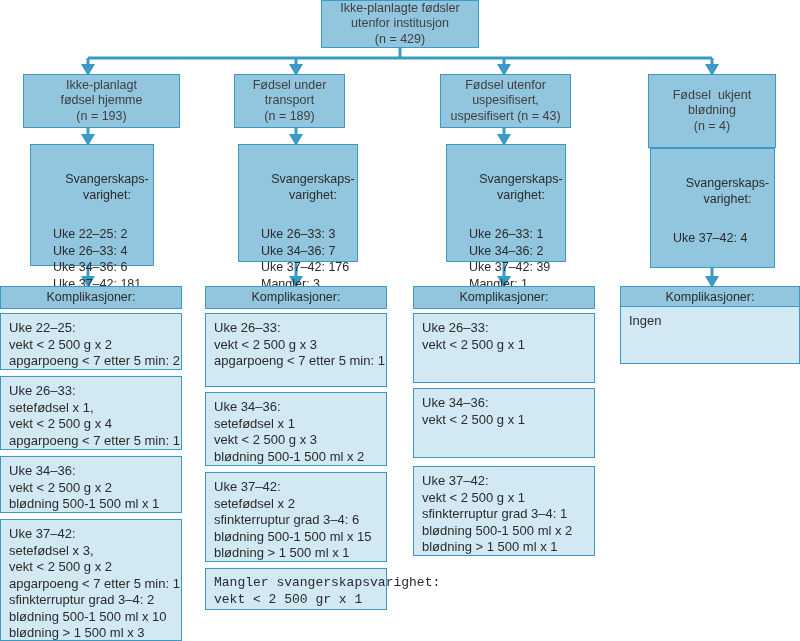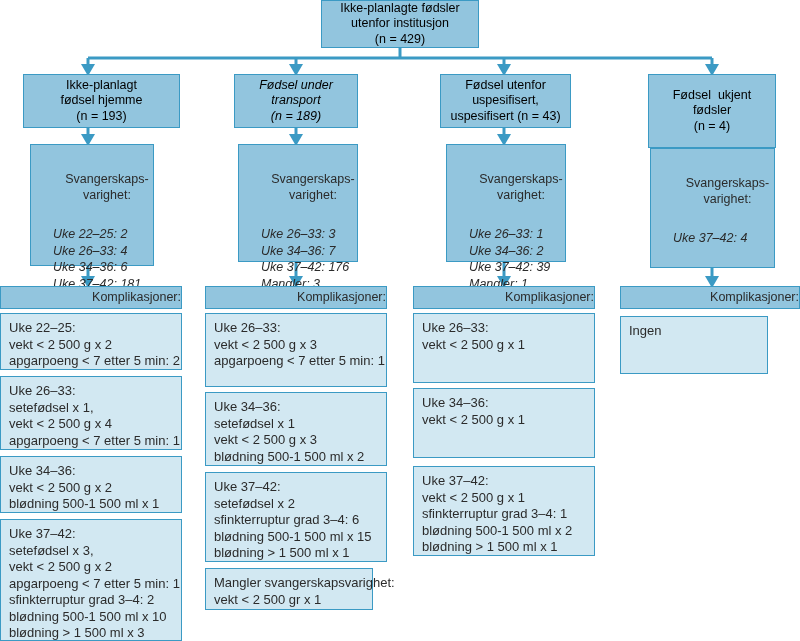--- a/index.html
+++ b/index.html
@@ -25,21 +25,21 @@
     top: 0;
     width: 800px;
     height: 641px;
     pointer-events: none;
   }
   .node {
     position: absolute;
     box-sizing: border-box;
     background: #92c5de;
     border: 1px solid #3b9ac4;
-    color: #000000;
+    color: #404040;
     font-size: 12.5px;
     line-height: 15.5px;
   }
   .node.centered {
     text-align: center;
     display: flex;
     flex-direction: column;
     align-items: center;
     justify-content: center;
   }
@@ -53,29 +53,28 @@
     line-height: 16.5px;
     padding: 9px 0 6px 9px;
   }
   .dur-title {
     text-align: center;
     white-space: pre;
     margin-bottom: 6px;
   }
   .dur-list {
     padding-left: 13px;
-    font-style: italic;
   }
   .dur-list .ln { display: block; white-space: pre; }
   .komp-bar {
     position: absolute;
     box-sizing: border-box;
     background: #92c5de;
     border: 1px solid #3b9ac4;
-    text-align: right;
+    text-align: center;
     font-size: 12.5px;
     line-height: 21px;
     height: 23px;
   }
   .detail-box {
     position: absolute;
     box-sizing: border-box;
     background: #d2e8f2;
     border: 1px solid #3b9ac4;
     font-size: 13px;
@@ -179,21 +178,21 @@
   <div class="detail-box" style="left:0px; top:519px; width:182px; height:122px;">
     <span class="ln">Uke 37–42:</span>
     <span class="ln">setefødsel x 3,</span>
     <span class="ln">vekt &lt; 2 500 g x 2</span>
     <span class="ln">apgarpoeng &lt; 7 etter 5 min: 1</span>
     <span class="ln">sfinkterruptur grad 3–4: 2</span>
     <span class="ln">blødning 500-1 500 ml x 10</span>
     <span class="ln">blødning &gt; 1 500 ml x 3</span>
   </div>
 
-  <div class="node centered" style="left:234px; top:74px; width:124px; height:54px;font-style:italic;">
+  <div class="node centered" style="left:234px; top:74px; width:111px; height:54px;">
     <span class="ln">Fødsel under</span>
     <span class="ln">transport</span>
     <span class="ln">(n = 189)</span>
   </div>
 
   <div class="dur-box" style="left:238px; top:144px; width:120px; height:118px;">
     <div class="dur-title">
       <span class="ln">Svangerskaps-</span>
       <span class="ln">varighet:</span>
     </div>
@@ -221,21 +220,21 @@
   </div>
 
   <div class="detail-box" style="left:205px; top:472px; width:182px; height:90px;">
     <span class="ln">Uke 37–42:</span>
     <span class="ln">setefødsel x 2</span>
     <span class="ln">sfinkterruptur grad 3–4: 6</span>
     <span class="ln">blødning 500-1 500 ml x 15</span>
     <span class="ln">blødning &gt; 1 500 ml x 1</span>
   </div>
 
-  <div class="detail-box" style="left:205px; top:568px; width:168px; height:42px;">
+  <div class="detail-box" style="left:205px; top:568px; width:182px; height:42px;font-family:Liberation Mono, monospace;">
     <span class="ln">Mangler svangerskapsvarighet:</span>
     <span class="ln">vekt &lt; 2 500 gr x 1</span>
   </div>
 
   <div class="node centered" style="left:440px; top:74px; width:131px; height:54px;">
     <span class="ln">Fødsel utenfor</span>
     <span class="ln">uspesifisert,</span>
     <span class="ln">uspesifisert (n = 43)</span>
   </div>
 
@@ -267,33 +266,33 @@
   <div class="detail-box" style="left:413px; top:466px; width:182px; height:90px;">
     <span class="ln">Uke 37–42:</span>
     <span class="ln">vekt &lt; 2 500 g x 1</span>
     <span class="ln">sfinkterruptur grad 3–4: 1</span>
     <span class="ln">blødning 500-1 500 ml x 2</span>
     <span class="ln">blødning &gt; 1 500 ml x 1</span>
   </div>
 
   <div class="node centered" style="left:648px; top:74px; width:128px; height:74px;">
     <span class="ln">Fødsel  ukjent</span>
-    <span class="ln">fødsler</span>
+    <span class="ln">blødning</span>
     <span class="ln">(n = 4)</span>
   </div>
 
   <div class="dur-box" style="left:650px; top:148px; width:125px; height:120px;">
     <div class="dur-title">
       <span class="ln">Svangerskaps-</span>
       <span class="ln">varighet:</span>
     </div>
     <div class="dur-list">
       <span class="ln">Uke 37–42: 4</span>
     </div>
   </div>
 
   <div class="komp-bar" style="left:620px; top:286px; width:180px;">Komplikasjoner:</div>
 
-  <div class="detail-box" style="left:620px; top:316px; width:148px; height:58px;">
+  <div class="detail-box" style="left:620px; top:306px; width:180px; height:58px;">
     <span class="ln">Ingen</span>
   </div>
 
 </div>
 
 </body></html>

